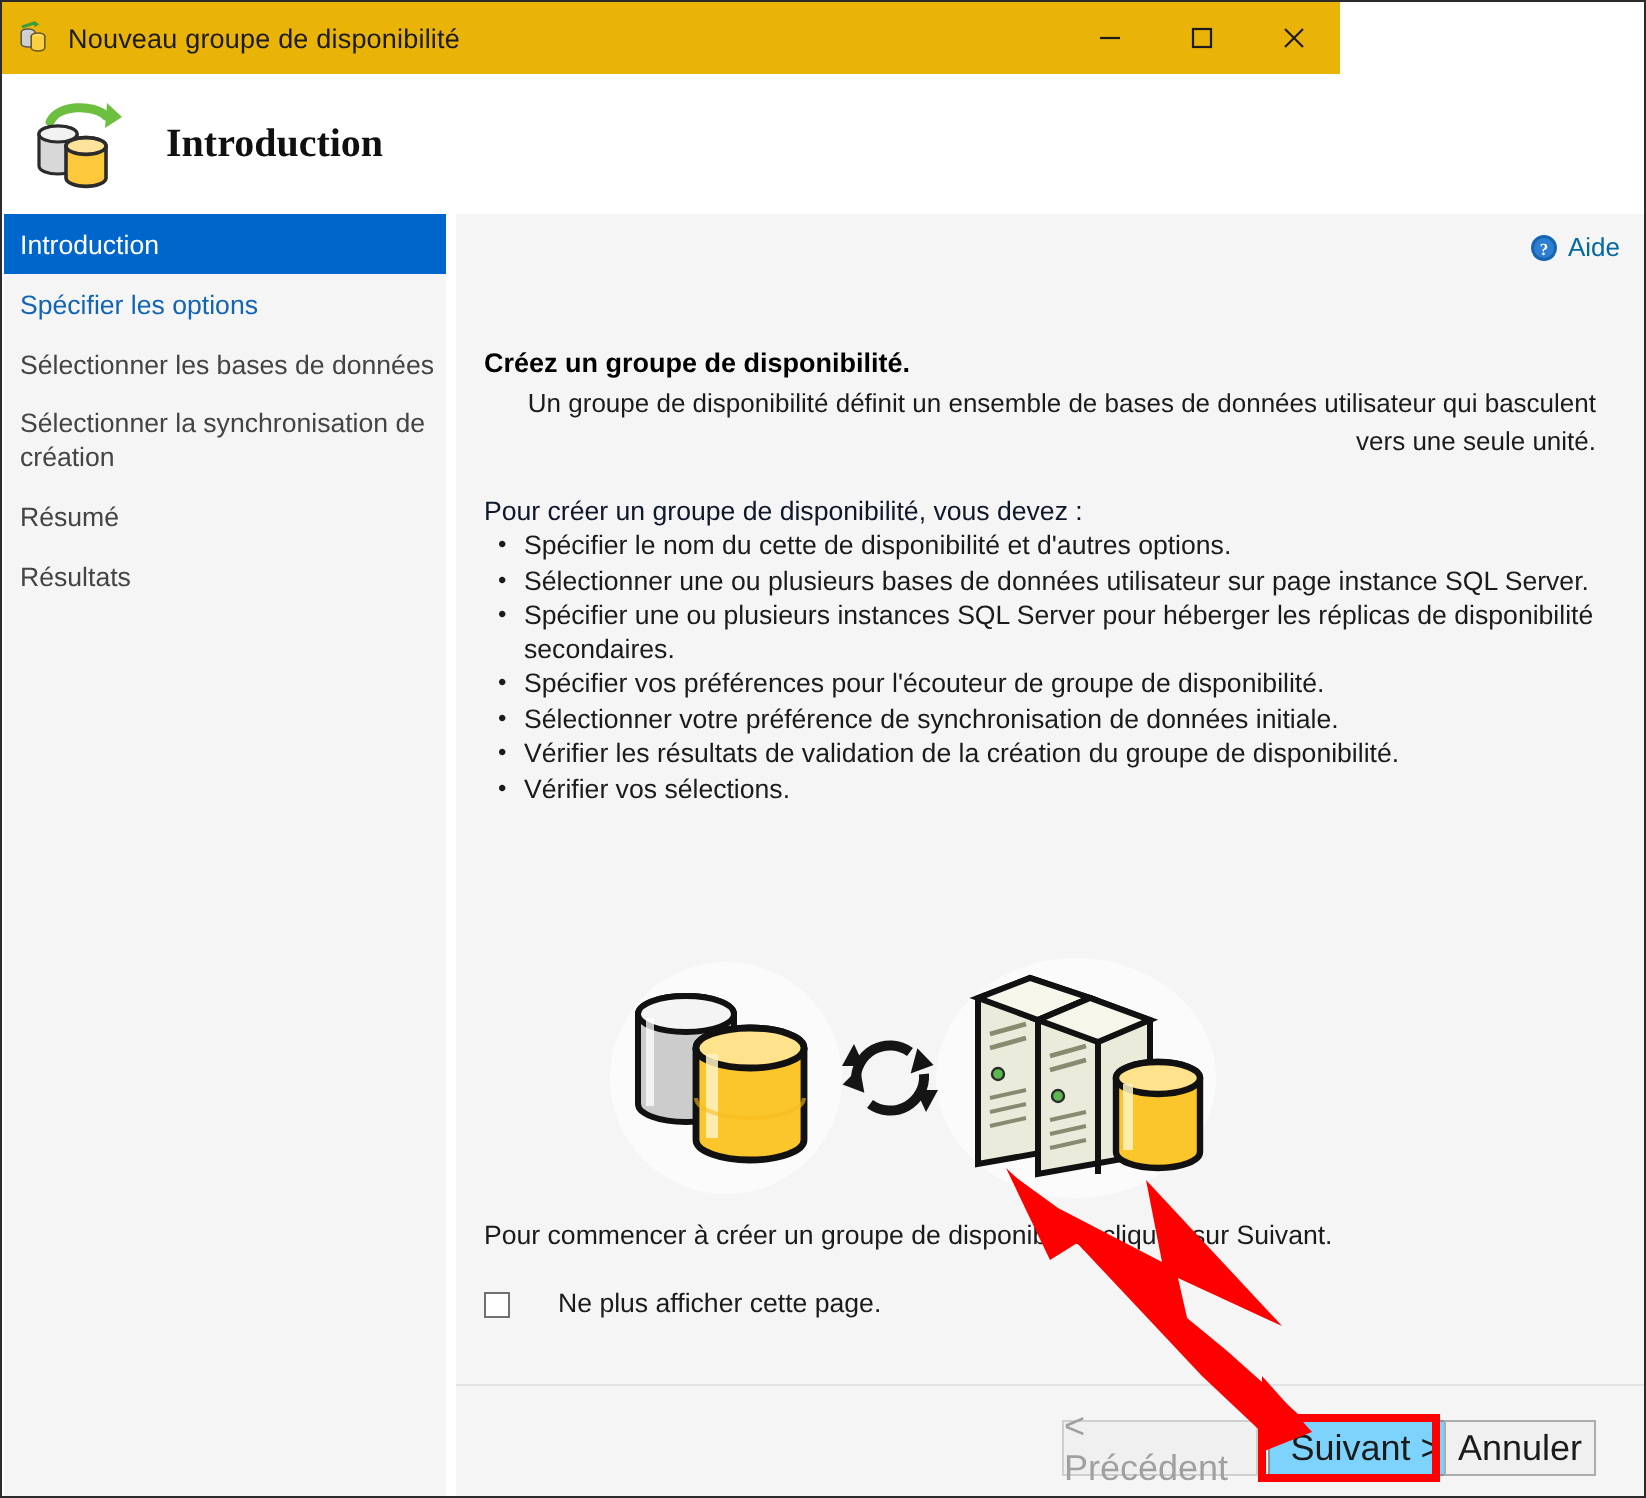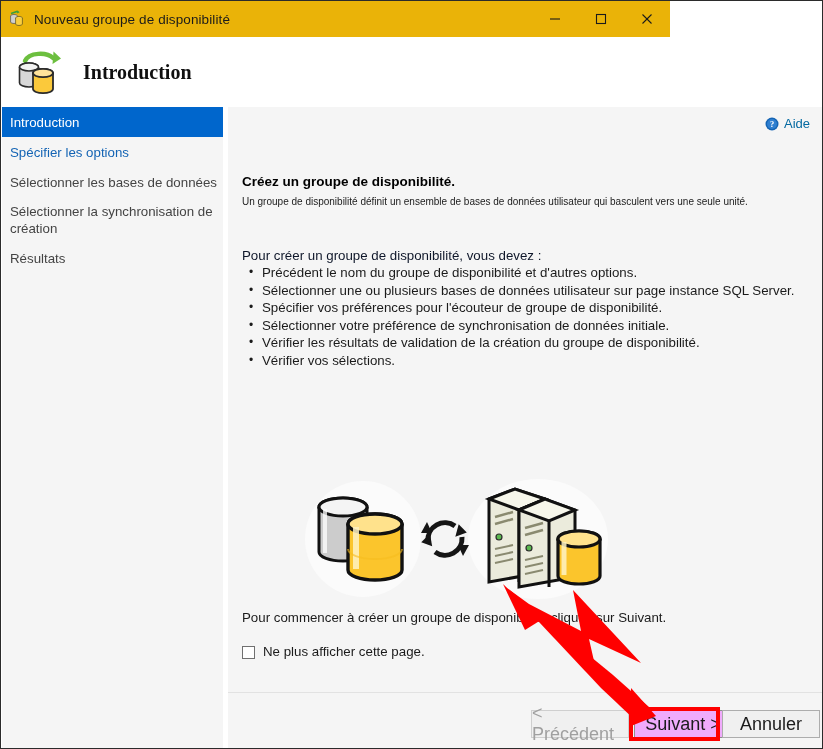--- a/index.html
+++ b/index.html
@@ -99,21 +99,21 @@
   #help-label {
     font-size: 13px; color: #0369a1;
   }
   #content-heading {
     position: absolute; top: 47px; left: 14px;
     font-size: 13.5px; font-weight: bold; color: #000000; margin-top: 20px;
   }
   #content-para {
     position: absolute; top: 85px; left: 14px;
     width: 556px;
-    font-size: 10px; line-height: 19px; color: #1b1b1b;
+    font-size: 13px; line-height: 19px; color: #1b1b1b; text-align: right;
   }
   #steps-intro {
     position: absolute; top: 141px; left: 14px;
     font-size: 13.3px; color: #0f172a;
   }
   #steps-list {
     position: absolute; top: 158px; left: 14px;
     margin: 0; padding: 0; list-style: none;
   }
   #steps-list li {
@@ -134,21 +134,21 @@
     position: absolute; top: 370px; left: 75px;
     width: 310px; height: 125px;
   }
 
   #bottom-note {
     position: absolute; top: 503px; left: 14px;
     font-size: 13.3px; color: #1b1b1b;
   }
   #checkbox-row {
     position: absolute; top: 537px; left: 14px;
-    display: flex; align-items: flex-end; gap: 8px;
+    display: flex; align-items: flex-end; gap: 24px;
   }
   #checkbox-box {
     width: 13px; height: 13px;
     border: 1px solid #707070;
     background: #ffffff;
     flex: 0 0 auto;
   }
   #checkbox-label {
     font-size: 13.3px; color: #1b1b1b;
   }
@@ -175,24 +175,24 @@
     color: #1b1b1b;
     display: flex; align-items: center; justify-content: center;
     font-family: "Liberation Sans", sans-serif;
   }
   #btn-prev {
     left: 303px; width: 98px;
     color: #a0a0a0; border-color: #cfcfcf; background: #f0f0f0;
   }
   #btn-next {
     left: 406px; width: 98px;
-    background: #f0abfc; border-color: #8f8f8f;
+    background: #7dd3fc; border-color: #8f8f8f;
   }
   #btn-cancel {
-    left: 494px; width: 98px;
+    left: 494px; width: 76px;
   }
   #next-highlight {
     position: absolute;
     left: 628px; top: 706px;
     width: 91px; height: 34px;
     border: 4px solid #ff0000;
     pointer-events: none;
   }
   #red-arrow {
     position: absolute;
@@ -261,20 +261,23 @@
     <div class="nav-item link">
       <span>Spécifier les options</span>
     </div>
     <div class="nav-item">
       <span>Sélectionner les bases de données</span>
     </div>
     <div class="nav-item">
       <span>Sélectionner la synchronisation de création</span>
     </div>
     <div class="nav-item">
+      <span>Résumé</span>
+    </div>
+    <div class="nav-item">
       <span>Résultats</span>
     </div>
   </div>
 
   <div id="content">
 
     <div id="help-row">
       <svg id="help-icon" viewBox="0 0 14 14">
         <circle cx="7" cy="7" r="6.5" fill="#1464b4"></circle>
         <circle cx="7" cy="7" r="5" fill="#2f7fd0"></circle>
@@ -283,22 +286,23 @@
       <span id="help-label">Aide</span>
     </div>
 
     <div id="content-heading">Créez un groupe de disponibilité.</div>
 
     <div id="content-para">Un groupe de disponibilité définit un ensemble de bases de données utilisateur qui basculent vers une seule unité.</div>
 
     <div id="steps-intro">Pour créer un groupe de disponibilité, vous devez :</div>
 
     <ul id="steps-list">
-      <li>Précédent le nom du groupe de disponibilité et d'autres options.</li>
+      <li>Spécifier le nom du cette de disponibilité et d'autres options.</li>
       <li>Sélectionner une ou plusieurs bases de données utilisateur sur page instance SQL Server.</li>
+      <li>Spécifier une ou plusieurs instances SQL Server pour héberger les réplicas de disponibilité secondaires.</li>
       <li>Spécifier vos préférences pour l'écouteur de groupe de disponibilité.</li>
       <li>Sélectionner votre préférence de synchronisation de données initiale.</li>
       <li>Vérifier les résultats de validation de la création du groupe de disponibilité.</li>
       <li>Vérifier vos sélections.</li>
     </ul>
 
     <div id="illustration">
       <svg width="310" height="125" viewBox="0 0 310 125">
 
         <ellipse cx="60" cy="62" rx="58" ry="58" fill="#fbfbfb"></ellipse>

